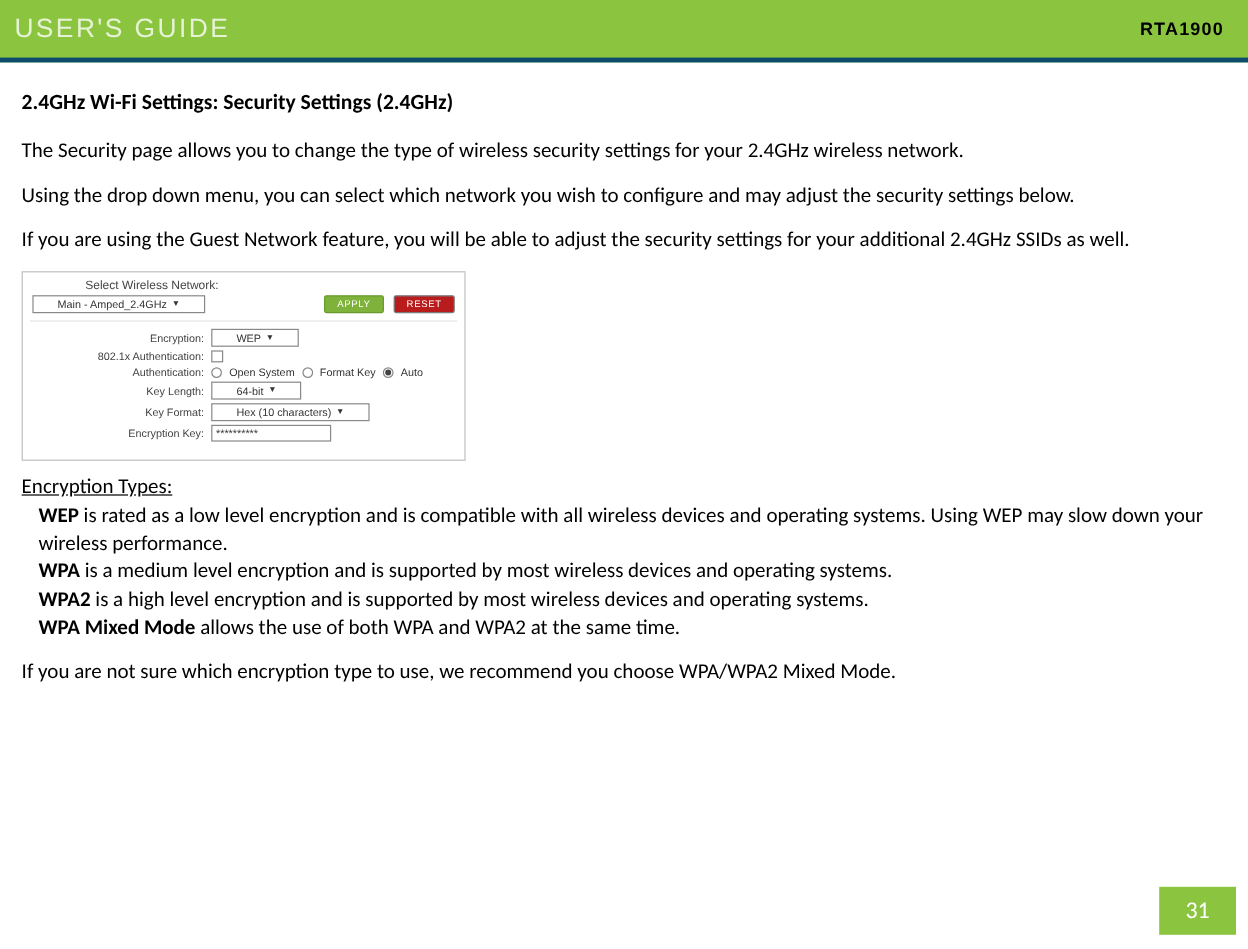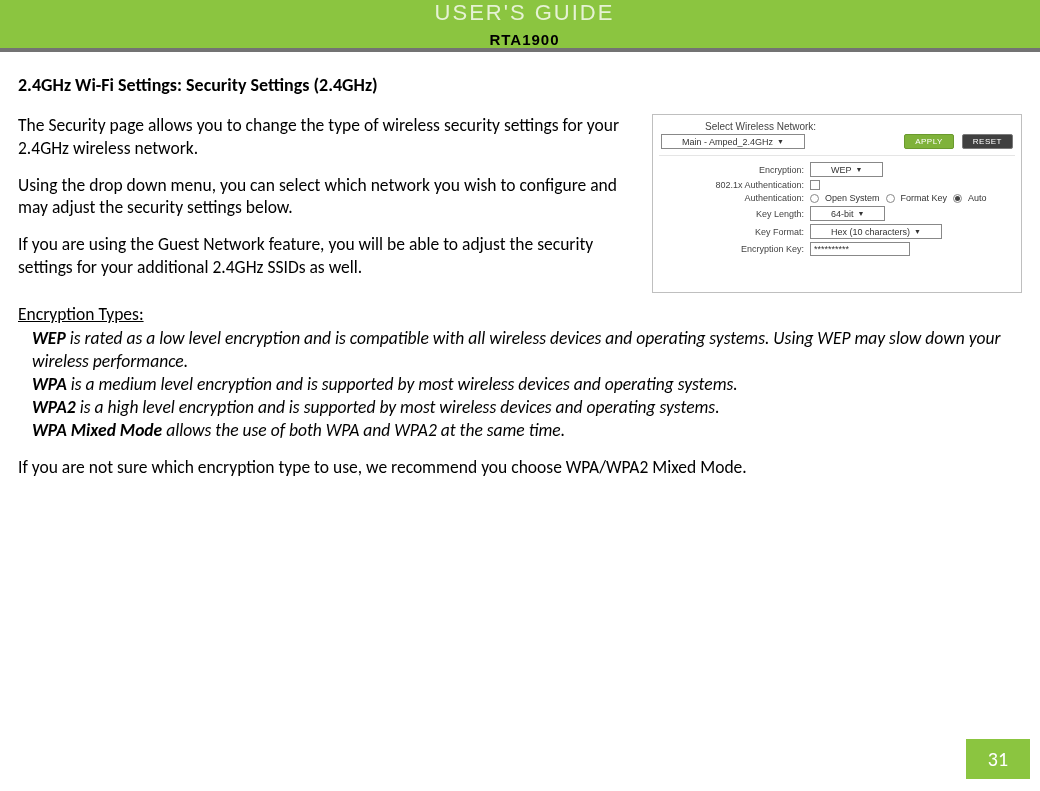--- a/index.html
+++ b/index.html
@@ -13,23 +13,22 @@
     position: relative;
   }
   
   .header-bar {
     background: #8bc540;
     color: #fff;
     height: 52px;
     display: flex;
     align-items: center;
     justify-content: space-between;
-    padding: 0 3px 0 12px;
-    border-bottom: 4px solid #737373;
-    flex-direction: column;
+    padding: 0 20px 0 12px;
+    border-bottom: 4px solid #0c4a6e;
   }
   .header-title {
     font-family: "Trebuchet MS", Verdana, sans-serif;
     font-size: 22px;
     letter-spacing: 2px;
     font-weight: 400;
     color: #e6f2d4;
   }
   .header-model {
     font-family: "Trebuchet MS", Verdana, sans-serif;
@@ -42,20 +41,21 @@
     padding: 18px 18px 0 18px;
   }
   .section-heading {
     font-weight: bold;
     font-size: 18px;
     margin: 4px 0 18px 0;
   }
   .intro-row {
     display: flex;
     gap: 2px;
+    flex-direction: column;
   }
   .intro-text {
     flex: 1;
     font-size: 17.5px;
     line-height: 1.3;
   }
   .intro-text p { margin: 0 0 14px 0; }
   
   .panel-wrap {
     width: 370px;
@@ -89,21 +89,21 @@
   .pw-select .arr { font-size: 7px; margin-left: 4px; }
   .btn {
     font-size: 8px;
     padding: 2px 10px;
     border-radius: 2px;
     border: 1px solid #888;
     color: #fff;
     letter-spacing: 0.5px;
   }
   .btn-apply { background: #7fb23a; border-color: #6a9a2e; }
-  .btn-reset { background: #404040; border-color: #7a7a7a; }
+  .btn-reset { background: #b91c1c; border-color: #7a7a7a; }
   .pw-form {
     padding-left: 50px;
   }
   .pw-line {
     display: flex;
     align-items: center;
     gap: 6px;
     margin: 3px 0;
   }
   .pw-line .lab {
@@ -149,21 +149,21 @@
     text-decoration: underline;
     font-size: 17.5px;
     margin: 10px 0 2px 0;
   }
   .enc-list {
     font-size: 17.5px;
     line-height: 1.32;
     margin: 0 0 14px 0;
     padding-left: 14px;
   }
-  .enc-list p { margin: 0; font-style: italic; }
+  .enc-list p { margin: 0; }
   .final-note {
     font-size: 17.5px;
     margin: 0;
   }
   .page-number {
     position: absolute;
     bottom: 12px;
     right: 10px;
     width: 64px;
     height: 40px;

